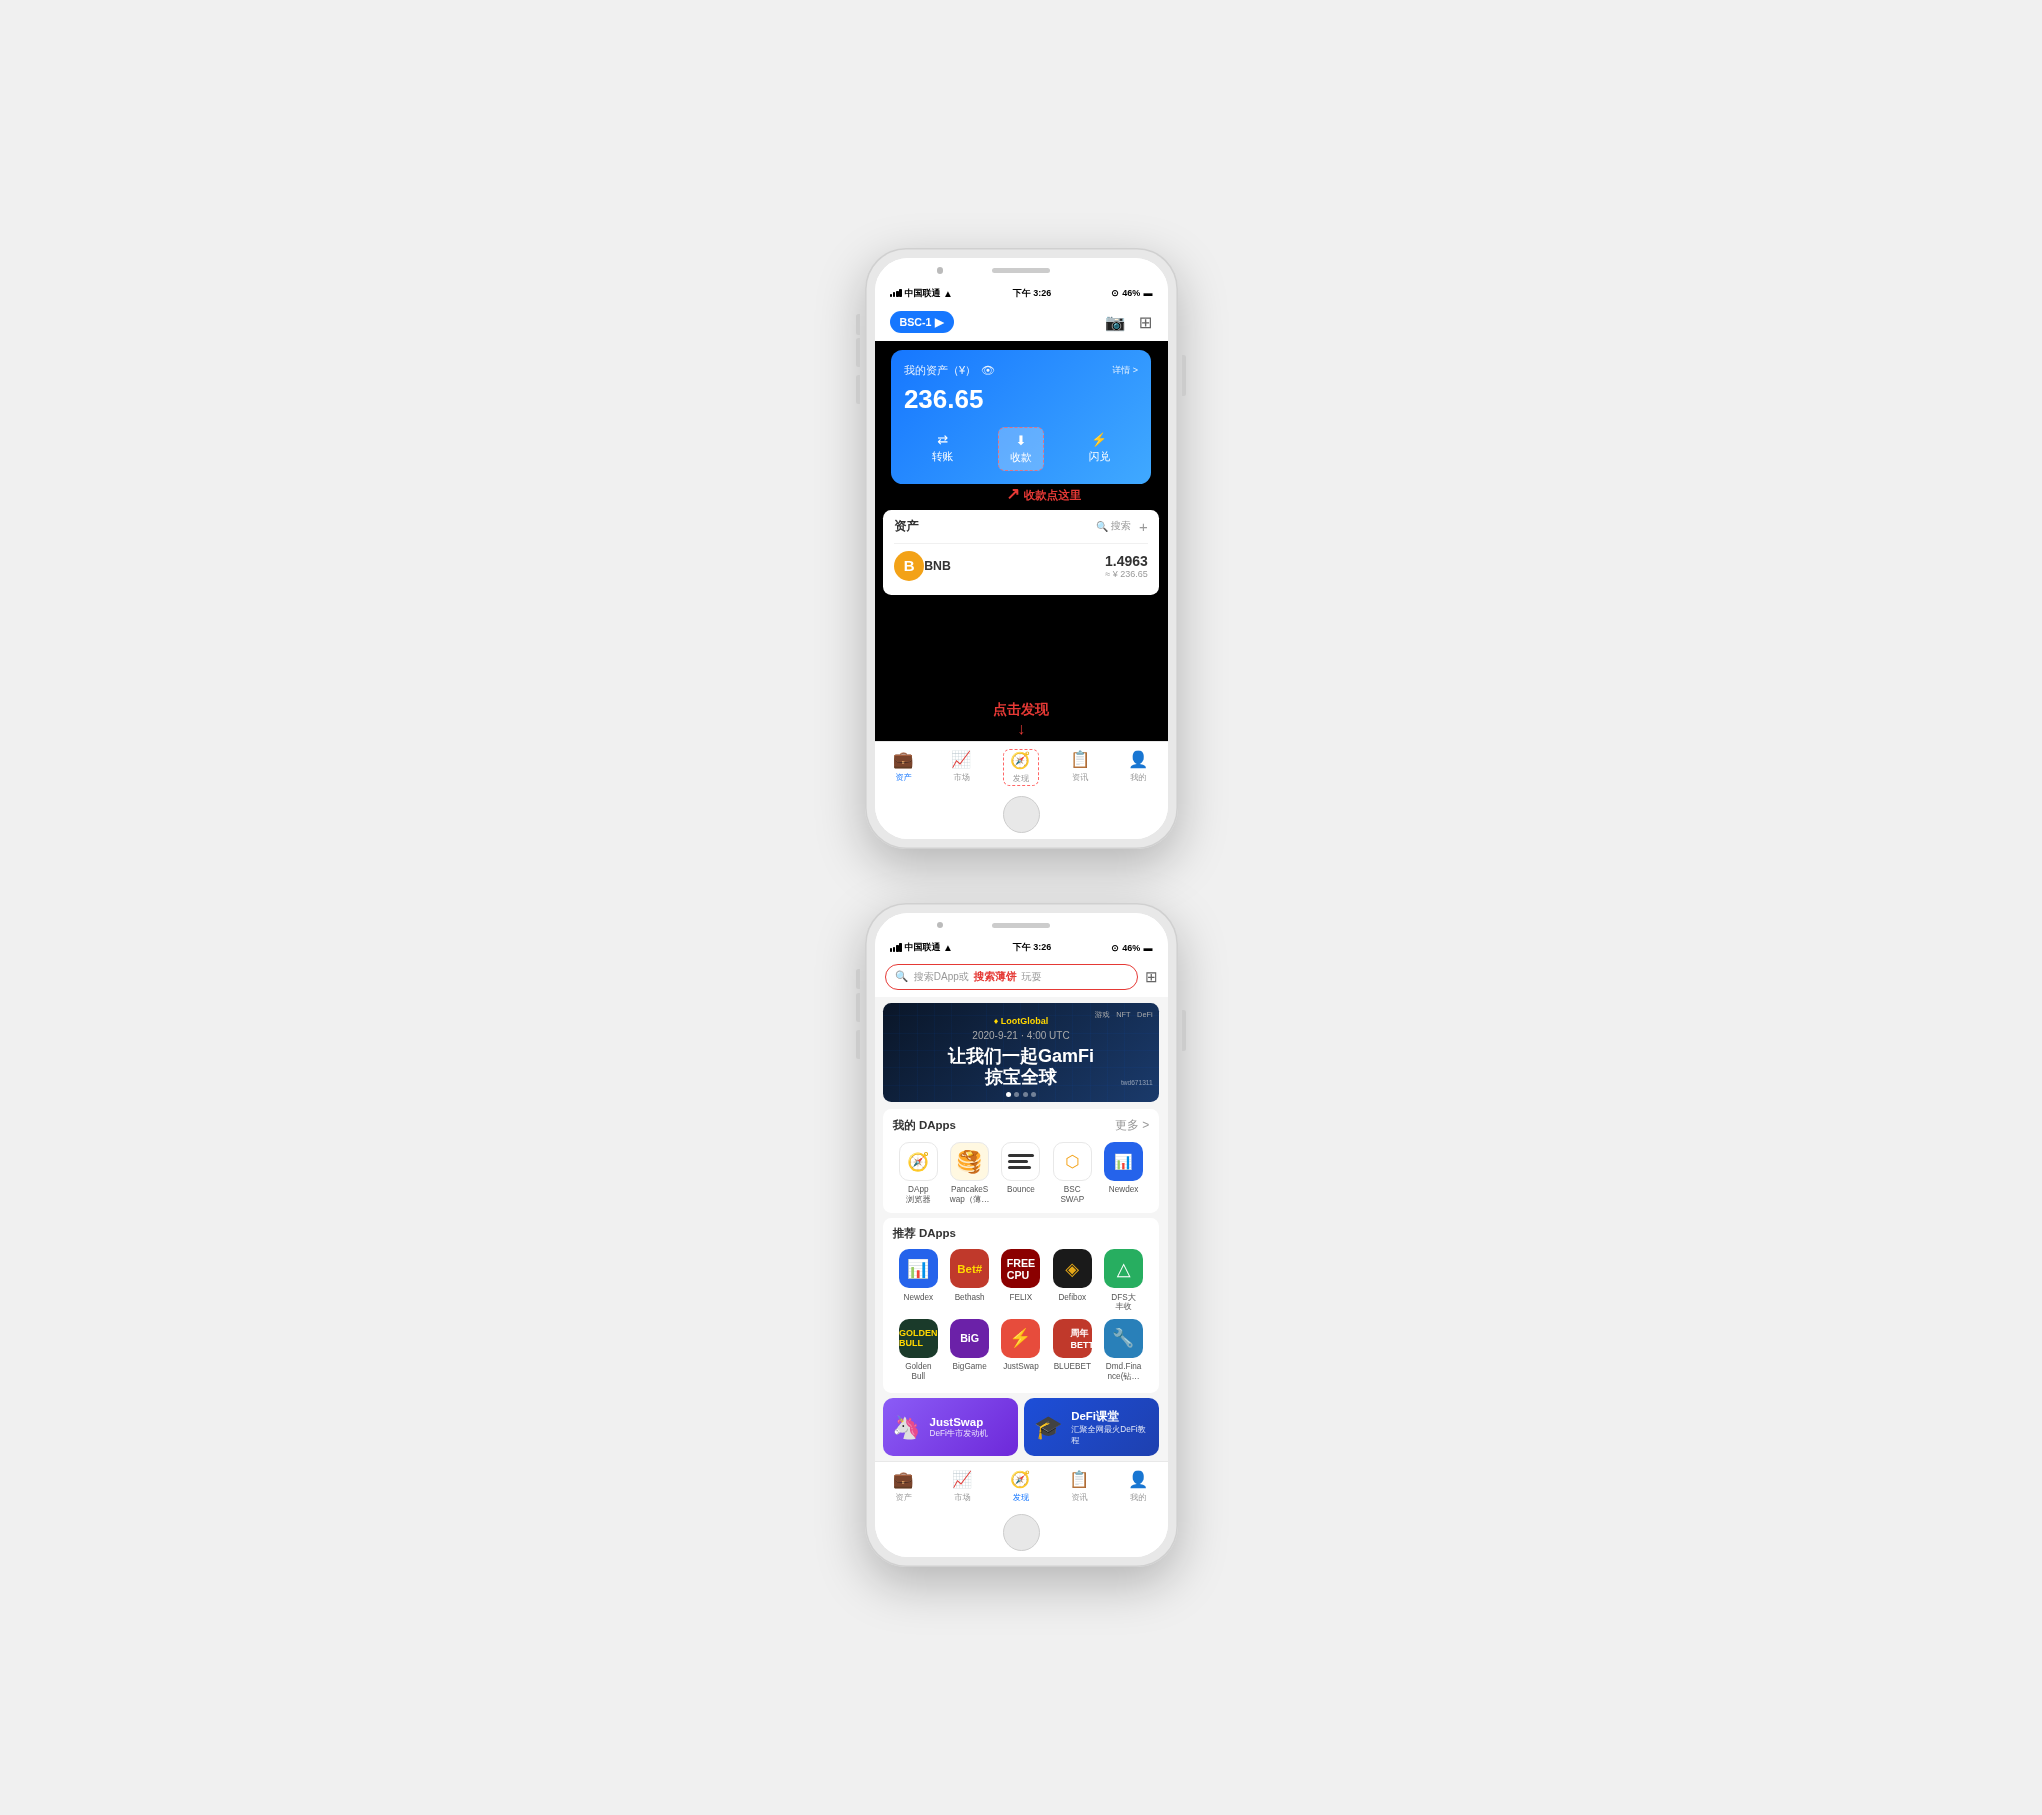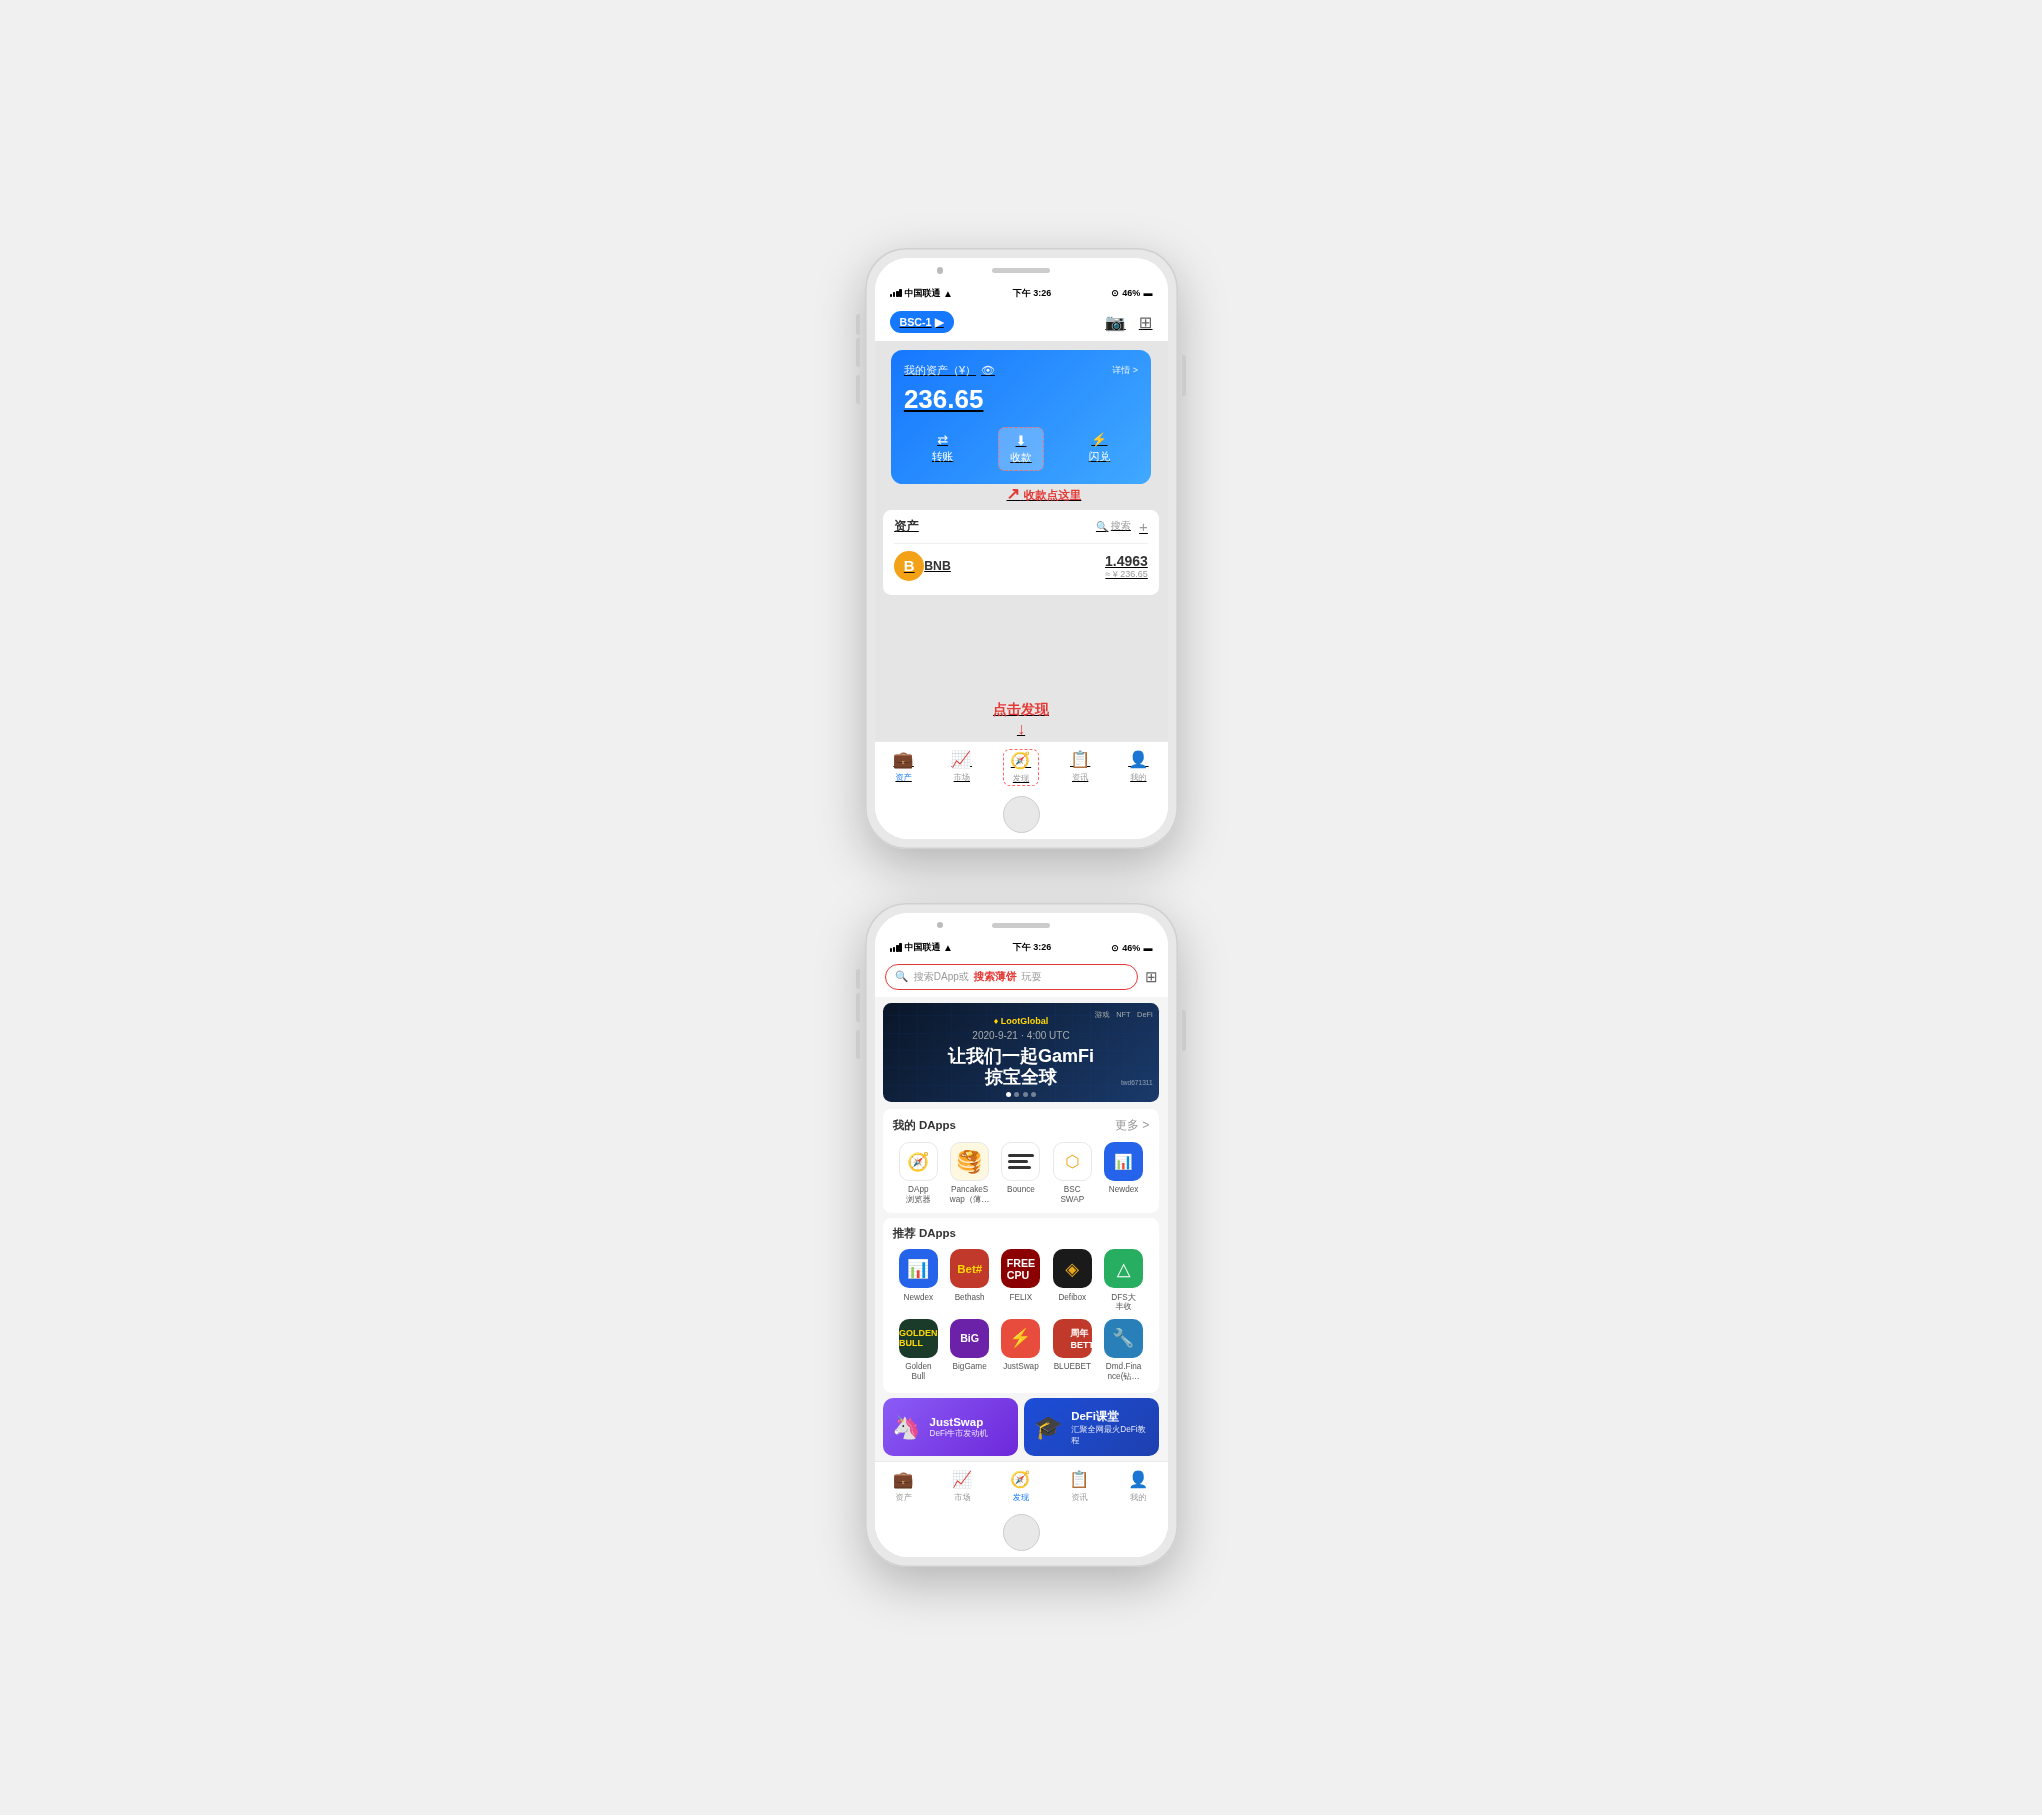--- a/index.html
+++ b/index.html
@@ -80,21 +80,21 @@
     }
     .home-button {
       width: 37px;
       height: 37px;
       border-radius: 50%;
       border: 1.6px solid #ccc;
       background: #e8e8e8;
     }
 
     
-    .wallet-screen { background: #e5e5e5; text-decoration: underline; }
+    .wallet-screen { background: #000000; }
     .wallet-header {
       background: #fff;
       padding: 8.2px 15px;
       display: flex;
       justify-content: space-between;
       align-items: center;
     }
     .bsc-badge {
       background: #1677ff;
       color: #fff;

